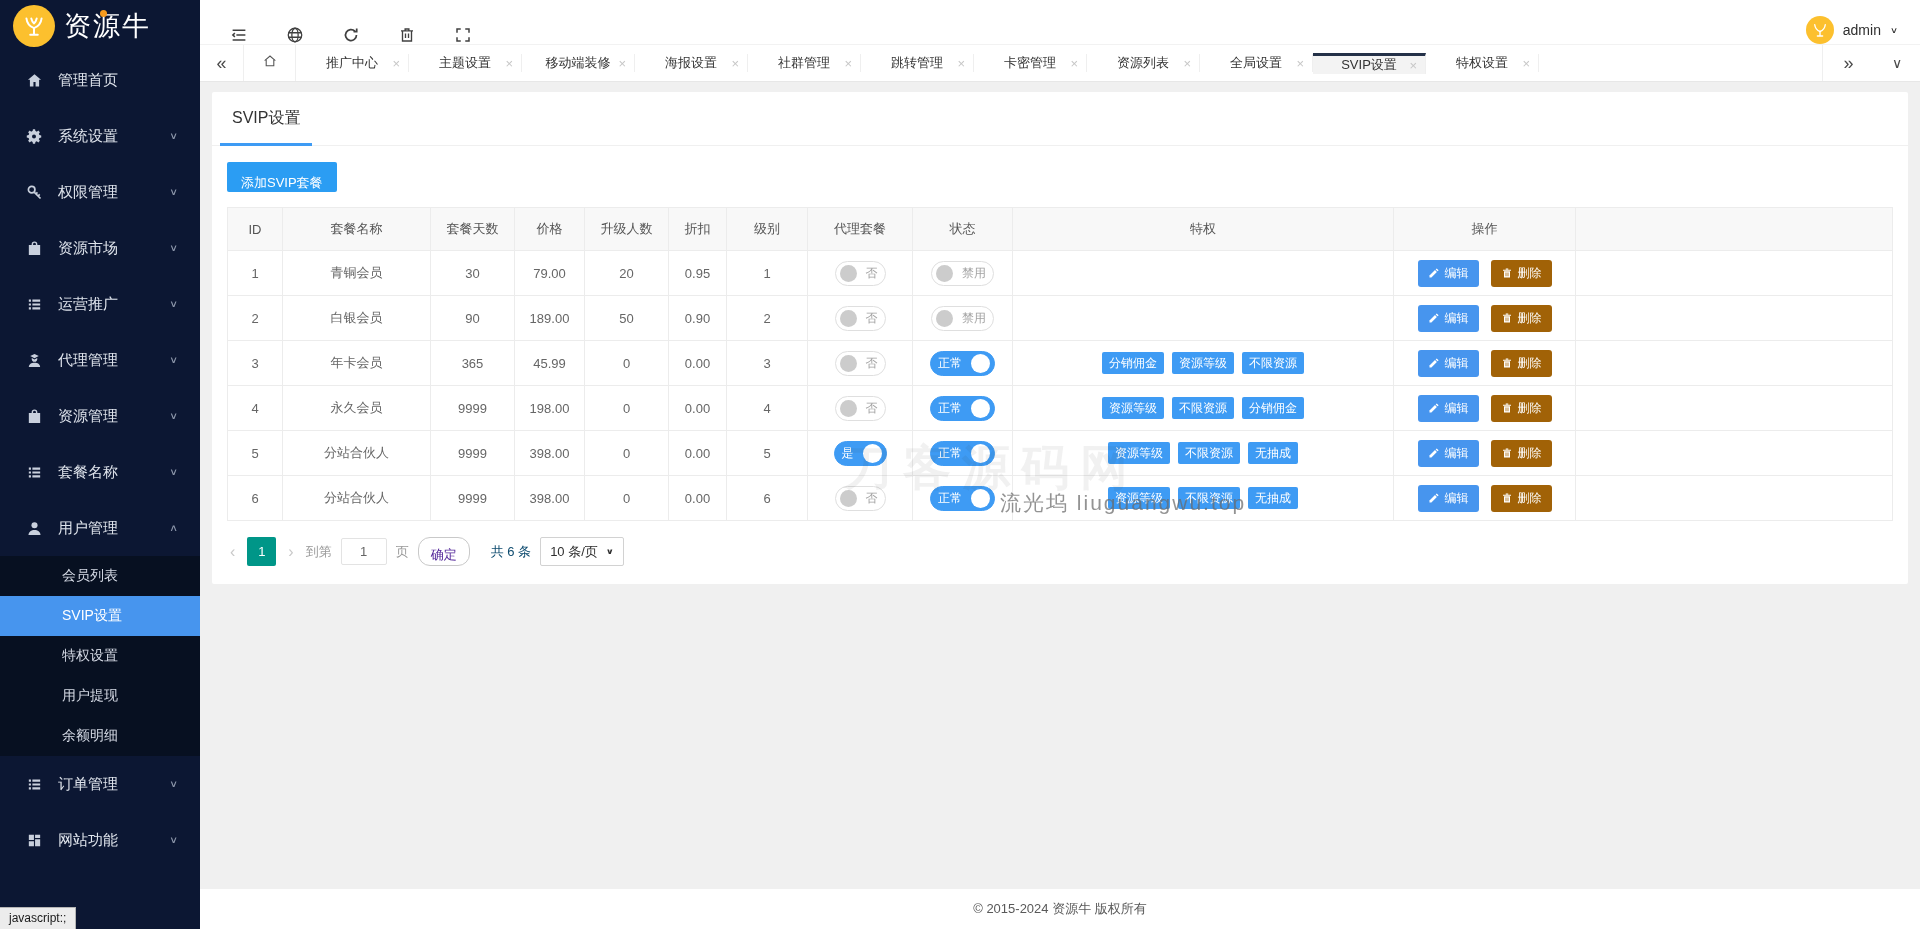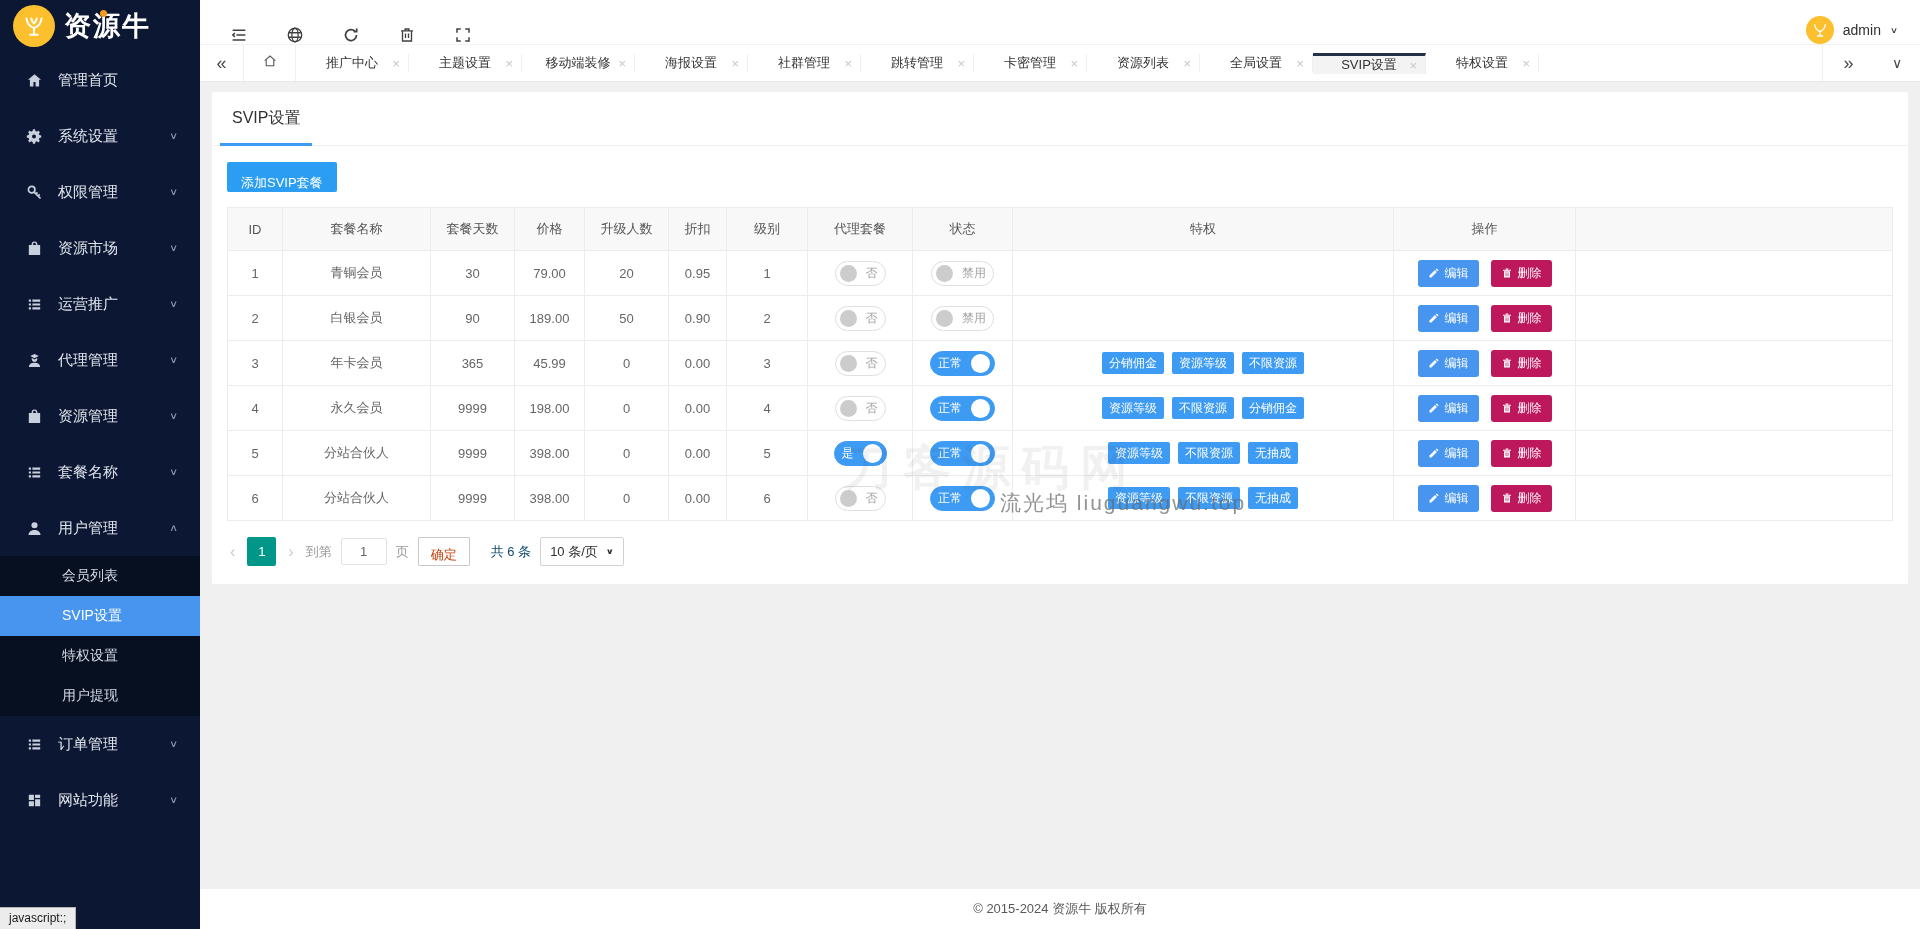--- a/index.html
+++ b/index.html
@@ -5,21 +5,21 @@
   *{box-sizing:border-box;margin:0;padding:0}
   html,body{background:#2b2b2b}
   .screen{position:relative;width:1920px;height:929px;overflow:hidden;background:#f0f0f0;
     font-family:"Liberation Sans","DejaVu Sans",sans-serif;display:flex}
 
   
   .sidebar{width:200px;min-width:200px;background:#0c1733;height:100%;z-index:3;display:flex;flex-direction:column}
   .logo{height:52px;display:flex;align-items:center;padding-left:13px;gap:9px;flex:none}
   .logo-circle{width:42px;height:42px;border-radius:50%;background:#fcc02e;display:flex;align-items:center;justify-content:center;flex:none}
   .logo-circle svg{width:26px;height:26px}
-  .logo-text{font-size:27px;font-weight:bold;color:#fff;letter-spacing:2px;position:relative;line-height:1}
+  .logo-text{font-size:27px;font-weight:normal;color:#fff;letter-spacing:2px;position:relative;line-height:1}
   .logo-dot{position:absolute;top:-3px;left:36px;width:7px;height:7px;border-radius:50%;background:#f79b1d}
   .side-item{height:56px;display:flex;align-items:center;padding:0 22px 0 26px;cursor:pointer;font-size:15px;color:#dfe4ec}
   .side-item .ico{width:17px;height:17px;margin-right:15px;color:#c9d0dd;flex:none}
   .side-item .ico svg{width:100%;height:100%;display:block}
   .side-item .chev{margin-left:auto;color:#8d97ab;font-size:12px;transform:scaleY(.8)}
   .submenu{background:#071021}
   .sub-item{height:40px;display:flex;align-items:center;padding-left:62px;font-size:14px;color:#d6dbe6;cursor:pointer}
   .sub-item.active{background:#4795ee;color:#fff}
 
   
@@ -62,27 +62,27 @@
   .toggle.off .knob{width:17px;height:17px;background:#ccc;border-radius:50%}
   .toggle.on{background:#3e9bf4;border:1px solid #3e9bf4;color:#fff}
   .toggle.on .knob{width:19px;height:19px;background:#fff;border-radius:50%}
   .toggle em{font-style:normal;padding:0 3px}
 
   .badge{display:inline-block;background:#3e9bf4;color:#fff;font-size:12px;line-height:1;padding:5px 7px;border-radius:2px;margin:0 4px;vertical-align:middle}
 
   .btn{display:inline-flex;align-items:center;gap:5px;height:27px;padding:0 10px;border:none;border-radius:3px;color:#fff;font-size:12px;cursor:pointer;vertical-align:middle;font-family:inherit}
   .btn svg{width:12px;height:12px}
   .btn-edit{background:#4795ee;margin-right:12px}
-  .btn-del{background:#be185d}
+  .btn-del{background:#a16207}
 
   .pager{display:flex;align-items:center;margin-top:16px;gap:9px;font-size:13px;color:#9a9a9a}
   .pg-chev{color:#c9c9c9;font-size:16px;padding:0 3px;cursor:pointer;line-height:1}
   .pg-cur{width:29px;height:29px;background:#009688;color:#fff;display:flex;align-items:center;justify-content:center;border-radius:2px;cursor:pointer}
   .pg-input{width:46px;height:27px;border:1px solid #e3e3e3;border-radius:2px;text-align:center;font-size:13px;color:#666;font-family:inherit}
-  .pg-btn{height:29px;padding:8px 12px;background:#fff;border:1px solid #c9c9c9;border-radius:1px;font-size:13px;color:#c2410c;cursor:pointer;font-family:inherit}
+  .pg-btn{height:29px;padding:8px 12px;background:#fff;border:1px solid #c9c9c9;border-radius:12px;font-size:13px;color:#4c1d95;cursor:pointer;font-family:inherit}
   .pg-total{color:#0c4a6e;margin-left:12px}
   .pg-select{height:29px;border:1px solid #d2d2d2;border-radius:2px;display:flex;align-items:center;padding:0 9px;gap:8px;color:#2f2f2f;cursor:pointer;background:#fff}
   .sel-chev{font-size:10px;transform:scaleY(.8);font-weight:bold}
 
   .footer{height:40px;background:#fff;display:flex;align-items:center;justify-content:center;font-size:13px;color:#595959;flex:none}
 
   .wm{position:absolute;pointer-events:none;white-space:nowrap;z-index:6}
   .wm-big{left:644px;top:436px;font-size:48px;font-weight:bold;letter-spacing:11px;color:rgba(60,60,60,0.07)}
   .wm-small{left:800px;top:489px;font-size:21px;letter-spacing:2px;color:rgba(105,105,105,0.72)}
 
@@ -185,20 +185,21 @@
             </svg>
           </span>
           <span>用户管理</span>
           <span class="chev">∧</span>
         </div>
         <div class="submenu">
           <div class="sub-item">会员列表</div>
           <div class="sub-item active">SVIP设置</div>
           <div class="sub-item">特权设置</div>
           <div class="sub-item">用户提现</div>
+          <div class="sub-item">余额明细</div>
         </div>
         <div class="side-item">
           <span class="ico">
             <svg viewBox="0 0 24 24" fill="currentColor">
               <path d="M4 5h3v3H4zM9 5h11v3H9zM4 10.5h3v3H4zM9 10.5h11v3H9zM4 16h3v3H4zM9 16h11v3H9z"></path>
             </svg>
           </span>
           <span>订单管理</span>
           <span class="chev">∨</span>
         </div>

